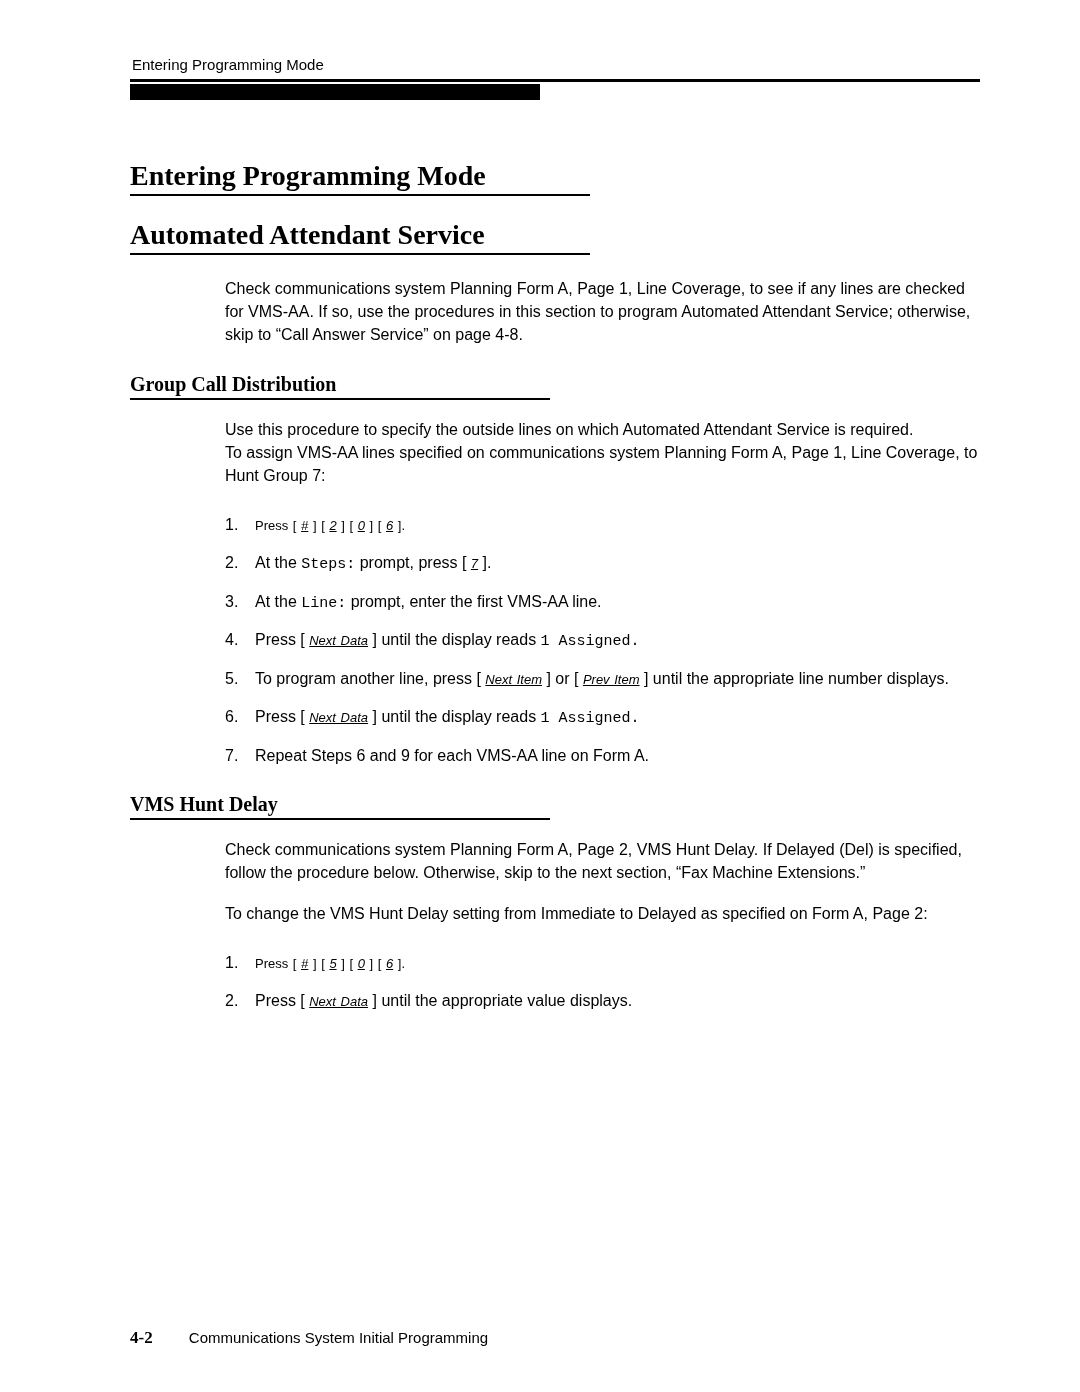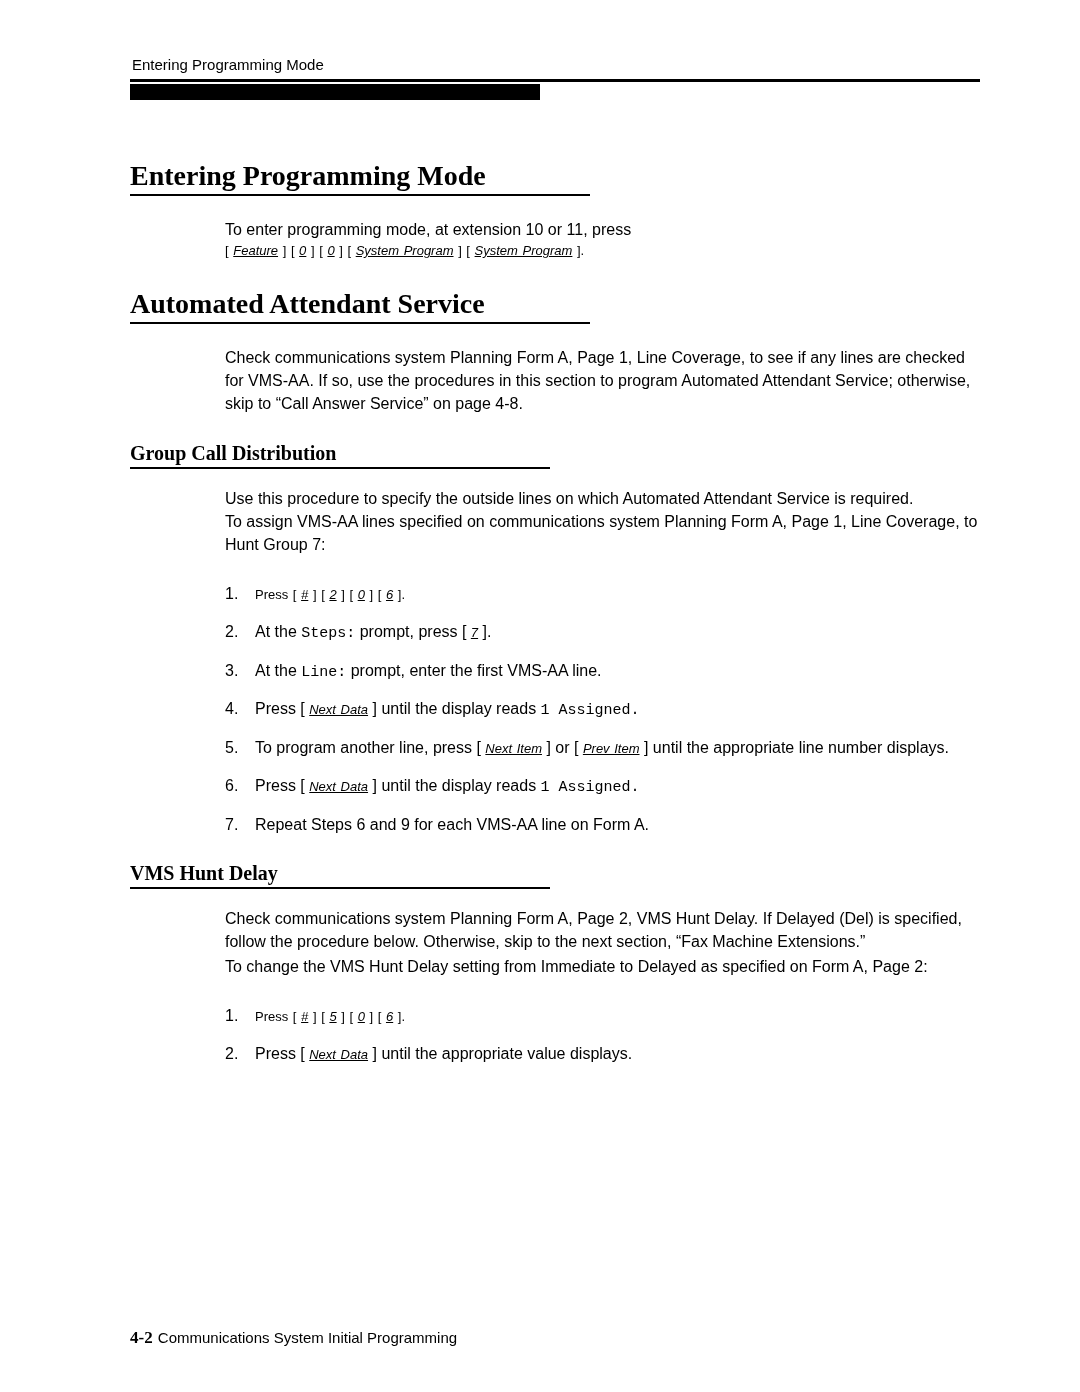--- a/index.html
+++ b/index.html
@@ -92,44 +92,34 @@
   .footer {
     position: absolute;
     left: 130px;
     bottom: 44px;
     font-size: 15px;
   }
   .footer .pg {
     font-family: "Times New Roman", Times, serif;
     font-weight: bold;
     font-size: 17px;
-    margin-right: 1px;
+    margin-right: 32px;
   }
 </style>
 </head>
 <body>
 
 <div class="page">
 
   <div class="running-head">Entering Programming Mode</div>
   <hr class="head-rule">
   <div class="black-bar"></div>
 
   <div class="h1">Entering Programming Mode</div>
   <hr class="h1-rule">
-  <div class="body-block">
-    <div class="body-text">To enter programming mode, at extension 10 or 11, press</div>
-    <div class="small-text">
-      [ <span class="key">Feature</span> ]
-      [ <span class="key">0</span> ]
-      [ <span class="key">0</span> ]
-      [ <span class="key">System Program</span> ]
-      [ <span class="key">System Program</span> ].
-    </div>
-  </div>
 
   <div class="h1 section-gap-top">Automated Attendant Service</div>
   <hr class="h1-rule">
   <div class="body-block">
     <div class="body-text">Check communications system Planning Form A, Page 1, Line Coverage, to see if any lines are checked for VMS-AA. If so, use the procedures in this section to program Automated Attendant Service; otherwise, skip to “Call Answer Service” on page 4-8.</div>
   </div>
 
   <div class="h2">Group Call Distribution</div>
   <hr class="h2-rule">
   <div class="body-block">
@@ -176,21 +166,21 @@
     </li>
     <li>
       <span class="num">7.</span>
       <span>Repeat Steps 6 and 9 for each VMS-AA line on Form A.</span>
     </li>
   </ol>
 
   <div class="h2">VMS Hunt Delay</div>
   <hr class="h2-rule">
   <div class="body-block">
-    <div class="body-text" style="margin-bottom:2px;">Check communications system Planning Form A, Page 2, VMS Hunt Delay. If Delayed (Del) is specified, follow the procedure below. Otherwise, skip to the next section, “Fax Machine Extensions.”</div>
+    <div class="body-text" style="margin-bottom:18px;">Check communications system Planning Form A, Page 2, VMS Hunt Delay. If Delayed (Del) is specified, follow the procedure below. Otherwise, skip to the next section, “Fax Machine Extensions.”</div>
     <div class="body-text">To change the VMS Hunt Delay setting from Immediate to Delayed as specified on Form A, Page 2:</div>
   </div>
 
   <ol class="numbered">
     <li>
       <span class="num">1.</span>
       <span class="small-text">
         <span>Press [ </span><span class="key">#</span> ] [ <span class="key">5</span> ] [ <span class="key">0</span> ] [ <span class="key">6</span> ].
       </span>
     </li>

